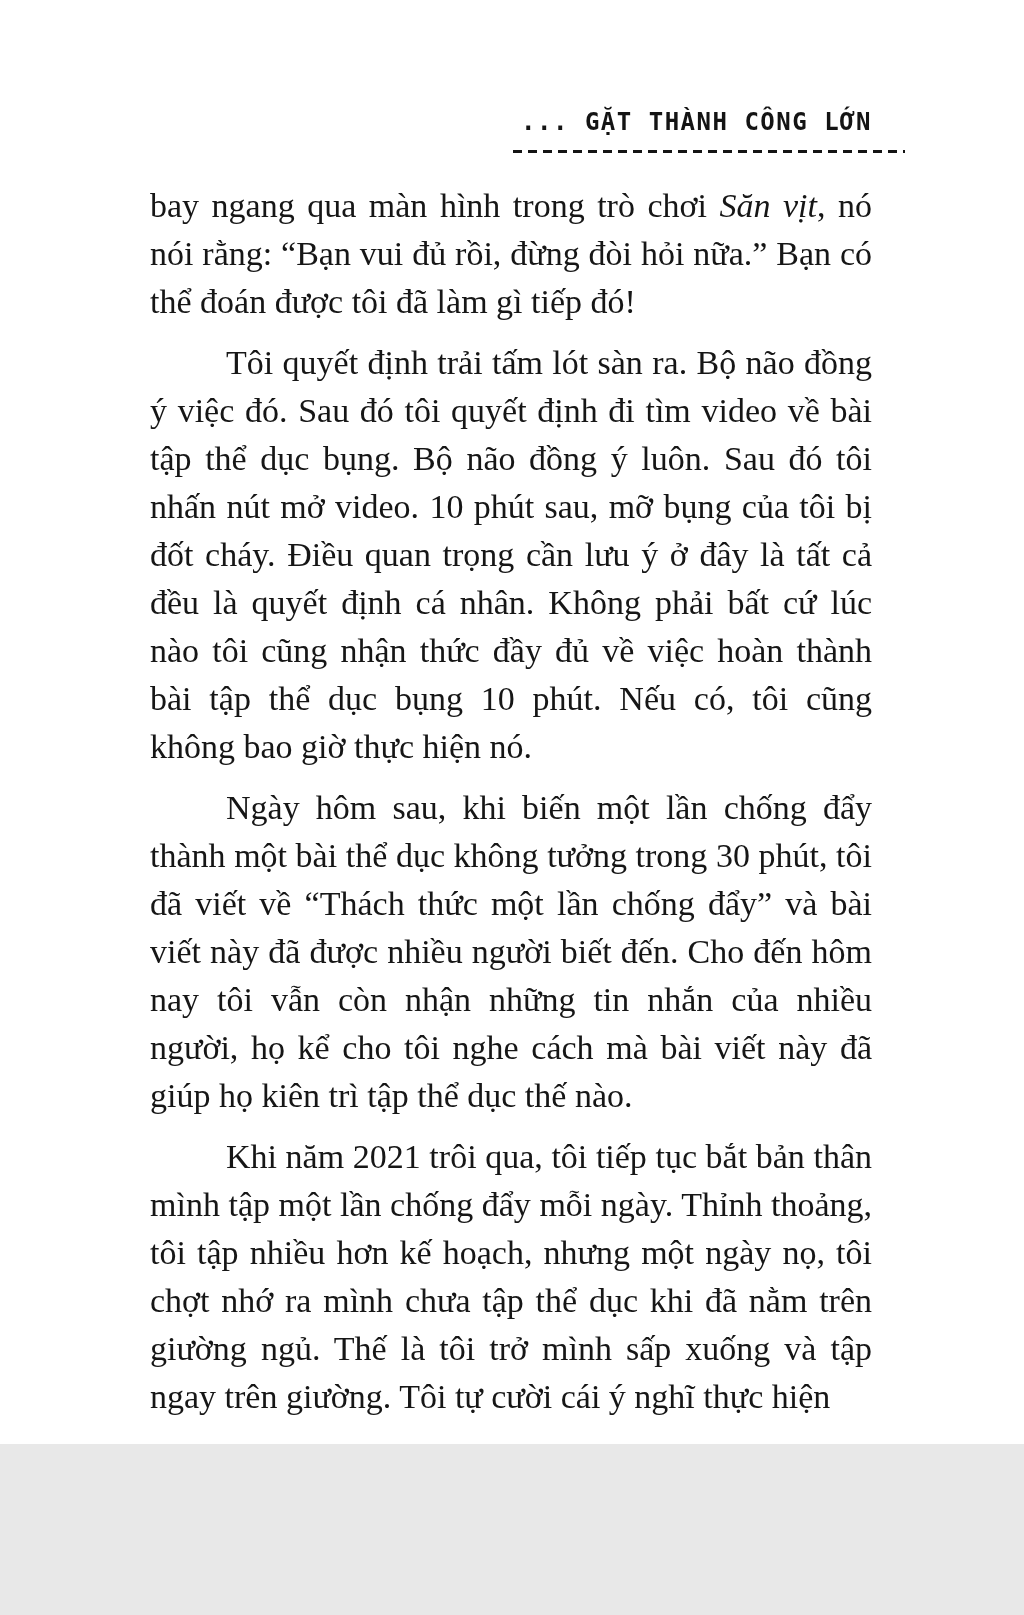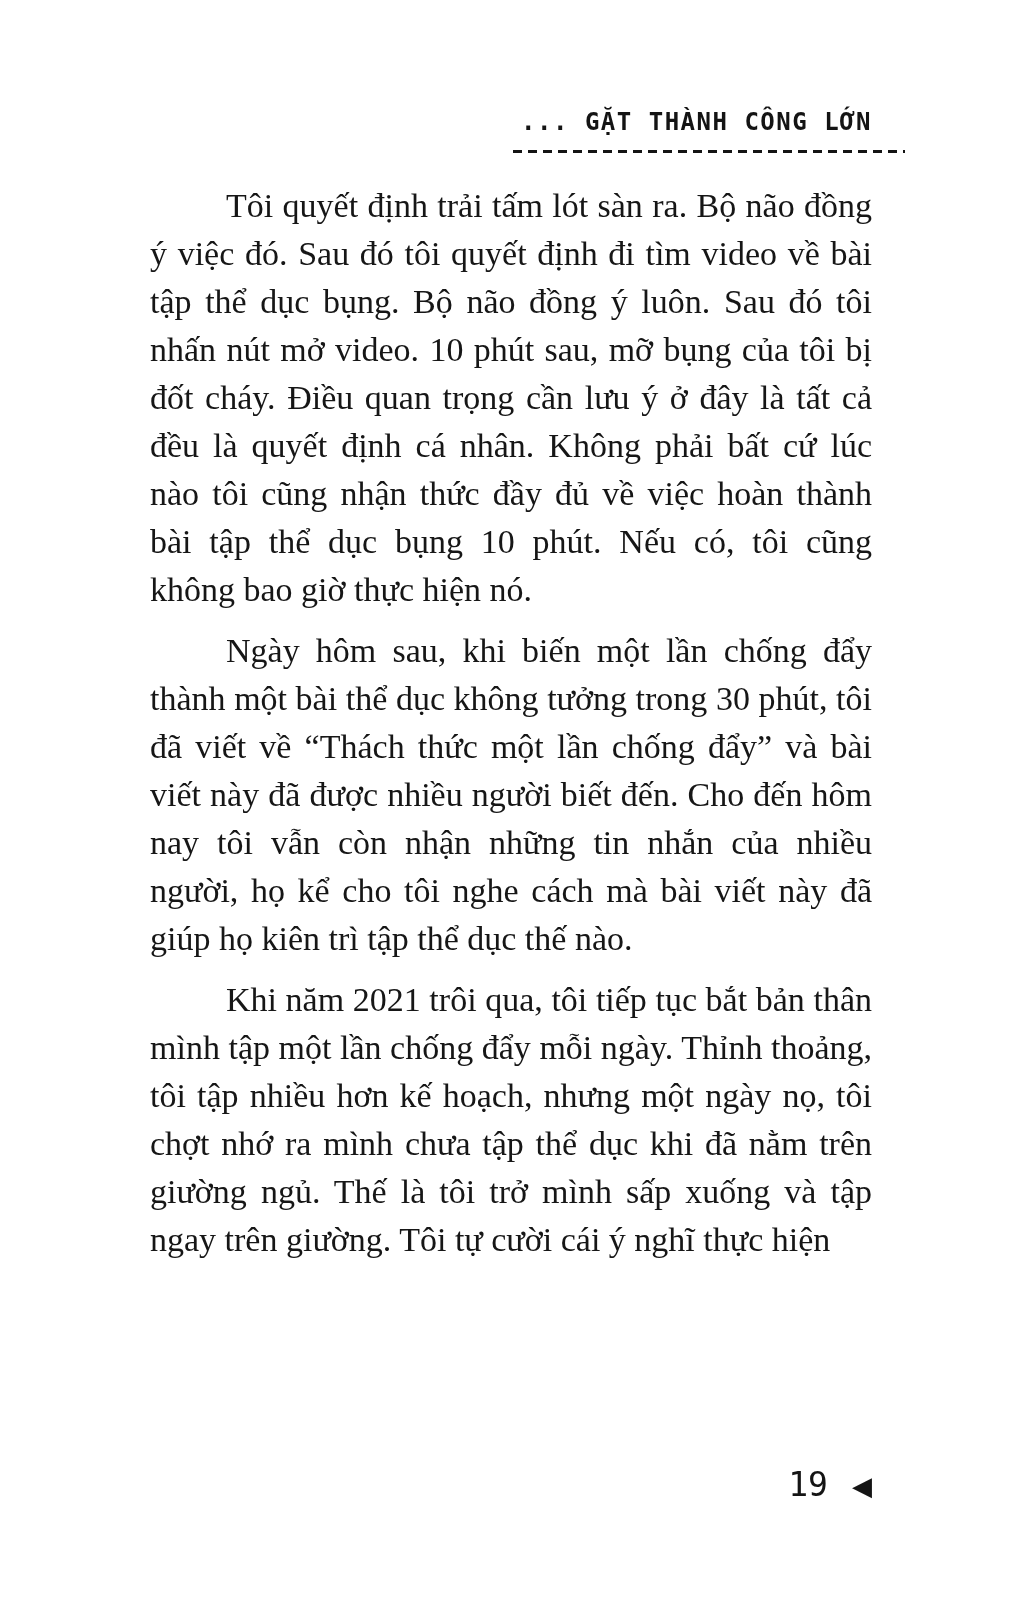--- a/index.html
+++ b/index.html
@@ -1,21 +1,21 @@
 <!DOCTYPE html>
 <html lang="vi"><head>
 <meta charset="utf-8">
 <style>
   html, body { margin: 0; padding: 0; }
   body { background: #e8e8e8; }
 
   .page {
     position: relative;
     width: 1024px;
-    height: 1615px;
+    height: 1444px;
     margin: 0 auto;
     background: #ffffff;
     overflow: hidden;
     font-family: "Liberation Serif", serif;
   }
 
   
   .running-title {
     position: absolute;
     top: 108px;
@@ -83,20 +83,21 @@
 
 <div class="page" style="background: rgb(255, 255, 255);">
 
   <header>
     <div class="running-title">... GẶT THÀNH CÔNG LỚN</div>
     <div class="dashed-rule"></div>
   </header>
 
   <main class="body-text" style="color: rgb(22, 22, 22);">
 
+  <p class=""><span>bay ngang qua màn hình trong trò chơi </span><span class="italic">Săn vịt</span><span>, nó nói rằng: “Bạn vui đủ rồi, đừng đòi hỏi nữa.” Bạn có thể đoán được tôi đã làm gì tiếp đó!</span></p>
       <p class="indent"><span>Tôi quyết định trải tấm lót sàn ra. Bộ não đồng ý việc đó. Sau đó tôi quyết định đi tìm video về bài tập thể dục bụng. Bộ não đồng ý luôn. Sau đó tôi nhấn nút mở video. 10 phút sau, mỡ bụng của tôi bị đốt cháy. Điều quan trọng cần lưu ý ở đây là tất cả đều là quyết định cá nhân. Không phải bất cứ lúc nào tôi cũng nhận thức đầy đủ về việc hoàn thành bài tập thể dục bụng 10 phút. Nếu có, tôi cũng không bao giờ thực hiện nó.</span></p>
       <p class="indent"><span>Ngày hôm sau, khi biến một lần chống đẩy thành một bài thể dục không tưởng trong 30 phút, tôi đã viết về “Thách thức một lần chống đẩy” và bài viết này đã được nhiều người biết đến. Cho đến hôm nay tôi vẫn còn nhận những tin nhắn của nhiều người, họ kể cho tôi nghe cách mà bài viết này đã giúp họ kiên trì tập thể dục thế nào.</span></p>
       <p class="indent"><span>Khi năm 2021 trôi qua, tôi tiếp tục bắt bản thân mình tập một lần chống đẩy mỗi ngày. Thỉnh thoảng, tôi tập nhiều hơn kế hoạch, nhưng một ngày nọ, tôi chợt nhớ ra mình chưa tập thể dục khi đã nằm trên giường ngủ. Thế là tôi trở mình sấp xuống và tập ngay trên giường. Tôi tự cười cái ý nghĩ thực hiện</span></p>
     </main>
 
   <footer class="page-footer">
     <span class="page-number">19</span>
     <span class="corner-arrow">◀</span>
   </footer>
 

